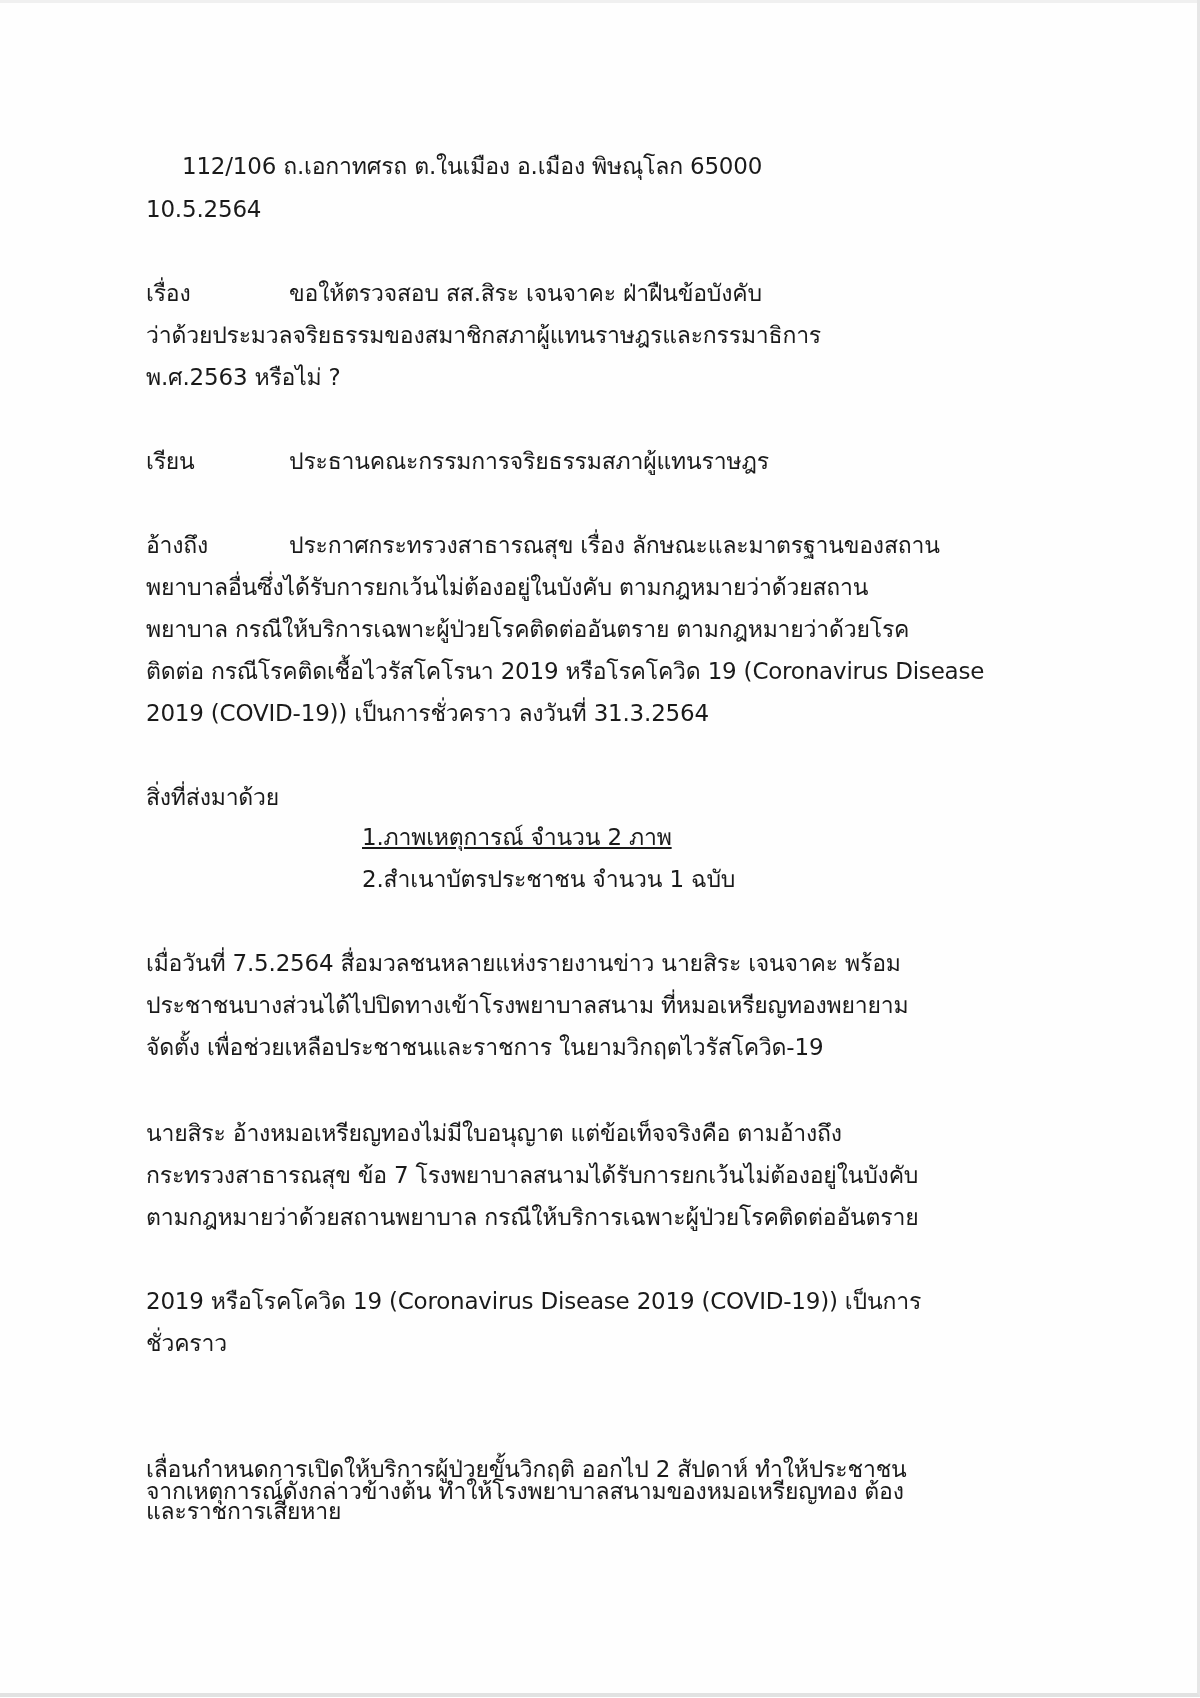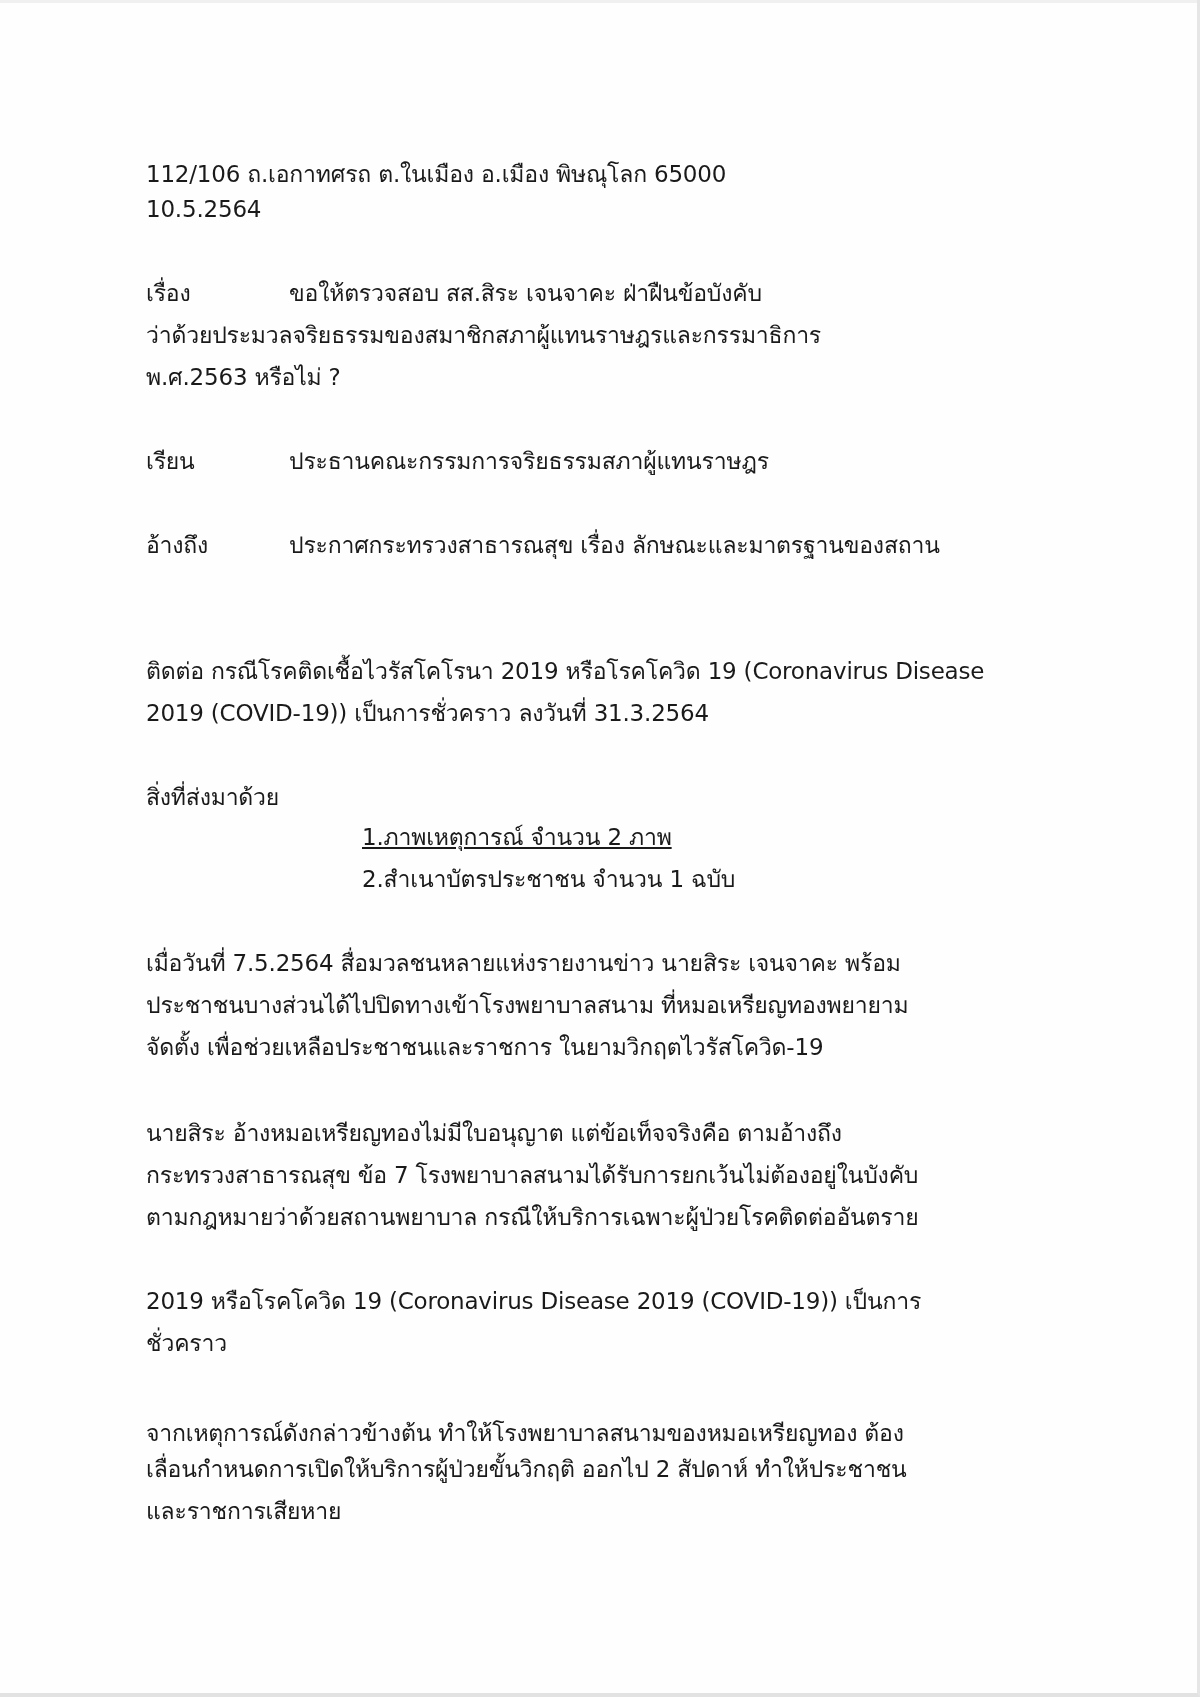--- a/index.html
+++ b/index.html
@@ -46,49 +46,51 @@
     .indent-item {
       left: 362px;
     }
   </style>
 </head>
 <body>
 
 <div class="page">
   <div class="top-shade"></div>
 
-  <div class="line" style="top:153px;">112/106 ถ.เอกาทศรถ ต.ในเมือง อ.เมือง พิษณุโลก 65000</div>
+  <div class="line" style="top:145px;margin-left:36px;">112/106 ถ.เอกาทศรถ ต.ในเมือง อ.เมือง พิษณุโลก 65000</div>
   <div class="line" style="top:188px;">10.5.2564</div>
 
   <div class="line" style="top:272px;">
     <span class="label">เรื่อง</span><span>ขอให้ตรวจสอบ สส.สิระ เจนจาคะ ฝ่าฝืนข้อบังคับ</span>
   </div>
   <div class="line" style="top:314px;">ว่าด้วยประมวลจริยธรรมของสมาชิกสภาผู้แทนราษฎรและกรรมาธิการ</div>
   <div class="line" style="top:356px;">พ.ศ.2563 หรือไม่ ?</div>
 
   <div class="line" style="top:440px;">
     <span class="label">เรียน</span><span>ประธานคณะกรรมการจริยธรรมสภาผู้แทนราษฎร</span>
   </div>
 
   <div class="line" style="top:524px;">
     <span class="label">อ้างถึง</span><span>ประกาศกระทรวงสาธารณสุข เรื่อง ลักษณะและมาตรฐานของสถาน</span>
   </div>
+  <div class="line" style="top:566px;">พยาบาลอื่นซึ่งได้รับการยกเว้นไม่ต้องอยู่ในบังคับ ตามกฎหมายว่าด้วยสถาน</div>
+  <div class="line" style="top:608px;">พยาบาล กรณีให้บริการเฉพาะผู้ป่วยโรคติดต่ออันตราย ตามกฎหมายว่าด้วยโรค</div>
   <div class="line" style="top:650px;">ติดต่อ กรณีโรคติดเชื้อไวรัสโคโรนา 2019 หรือโรคโควิด 19 (Coronavirus Disease</div>
   <div class="line" style="top:692px;">2019 (COVID-19)) เป็นการชั่วคราว ลงวันที่ 31.3.2564</div>
 
   <div class="line" style="top:776px;">สิ่งที่ส่งมาด้วย</div>
   <div class="line indent-item" style="top:816px;text-decoration:underline;">1.ภาพเหตุการณ์ จำนวน 2 ภาพ</div>
   <div class="line indent-item" style="top:858px;">2.สำเนาบัตรประชาชน จำนวน 1 ฉบับ</div>
 
   <div class="line" style="top:942px;">เมื่อวันที่ 7.5.2564 สื่อมวลชนหลายแห่งรายงานข่าว นายสิระ เจนจาคะ พร้อม</div>
   <div class="line" style="top:984px;">ประชาชนบางส่วนได้ไปปิดทางเข้าโรงพยาบาลสนาม ที่หมอเหรียญทองพยายาม</div>
   <div class="line" style="top:1026px;">จัดตั้ง เพื่อช่วยเหลือประชาชนและราชการ ในยามวิกฤตไวรัสโควิด-19</div>
 
   <div class="line" style="top:1112px;">นายสิระ อ้างหมอเหรียญทองไม่มีใบอนุญาต แต่ข้อเท็จจริงคือ ตามอ้างถึง</div>
   <div class="line" style="top:1154px;">กระทรวงสาธารณสุข ข้อ 7 โรงพยาบาลสนามได้รับการยกเว้นไม่ต้องอยู่ในบังคับ</div>
   <div class="line" style="top:1196px;">ตามกฎหมายว่าด้วยสถานพยาบาล กรณีให้บริการเฉพาะผู้ป่วยโรคติดต่ออันตราย</div>
   <div class="line" style="top:1280px;">2019 หรือโรคโควิด 19 (Coronavirus Disease 2019 (COVID-19)) เป็นการ</div>
   <div class="line" style="top:1322px;">ชั่วคราว</div>
 
-  <div class="line" style="top:1412px;">จากเหตุการณ์ดังกล่าวข้างต้น ทำให้โรงพยาบาลสนามของหมอเหรียญทอง ต้อง</div>
+  <div class="line" style="top:1470px;">จากเหตุการณ์ดังกล่าวข้างต้น ทำให้โรงพยาบาลสนามของหมอเหรียญทอง ต้อง</div>
   <div class="line" style="top:1448px;">เลื่อนกำหนดการเปิดให้บริการผู้ป่วยขั้นวิกฤติ ออกไป 2 สัปดาห์ ทำให้ประชาชน</div>
   <div class="line" style="top:1490px;">และราชการเสียหาย</div>
 </div>
 
 </body></html>

